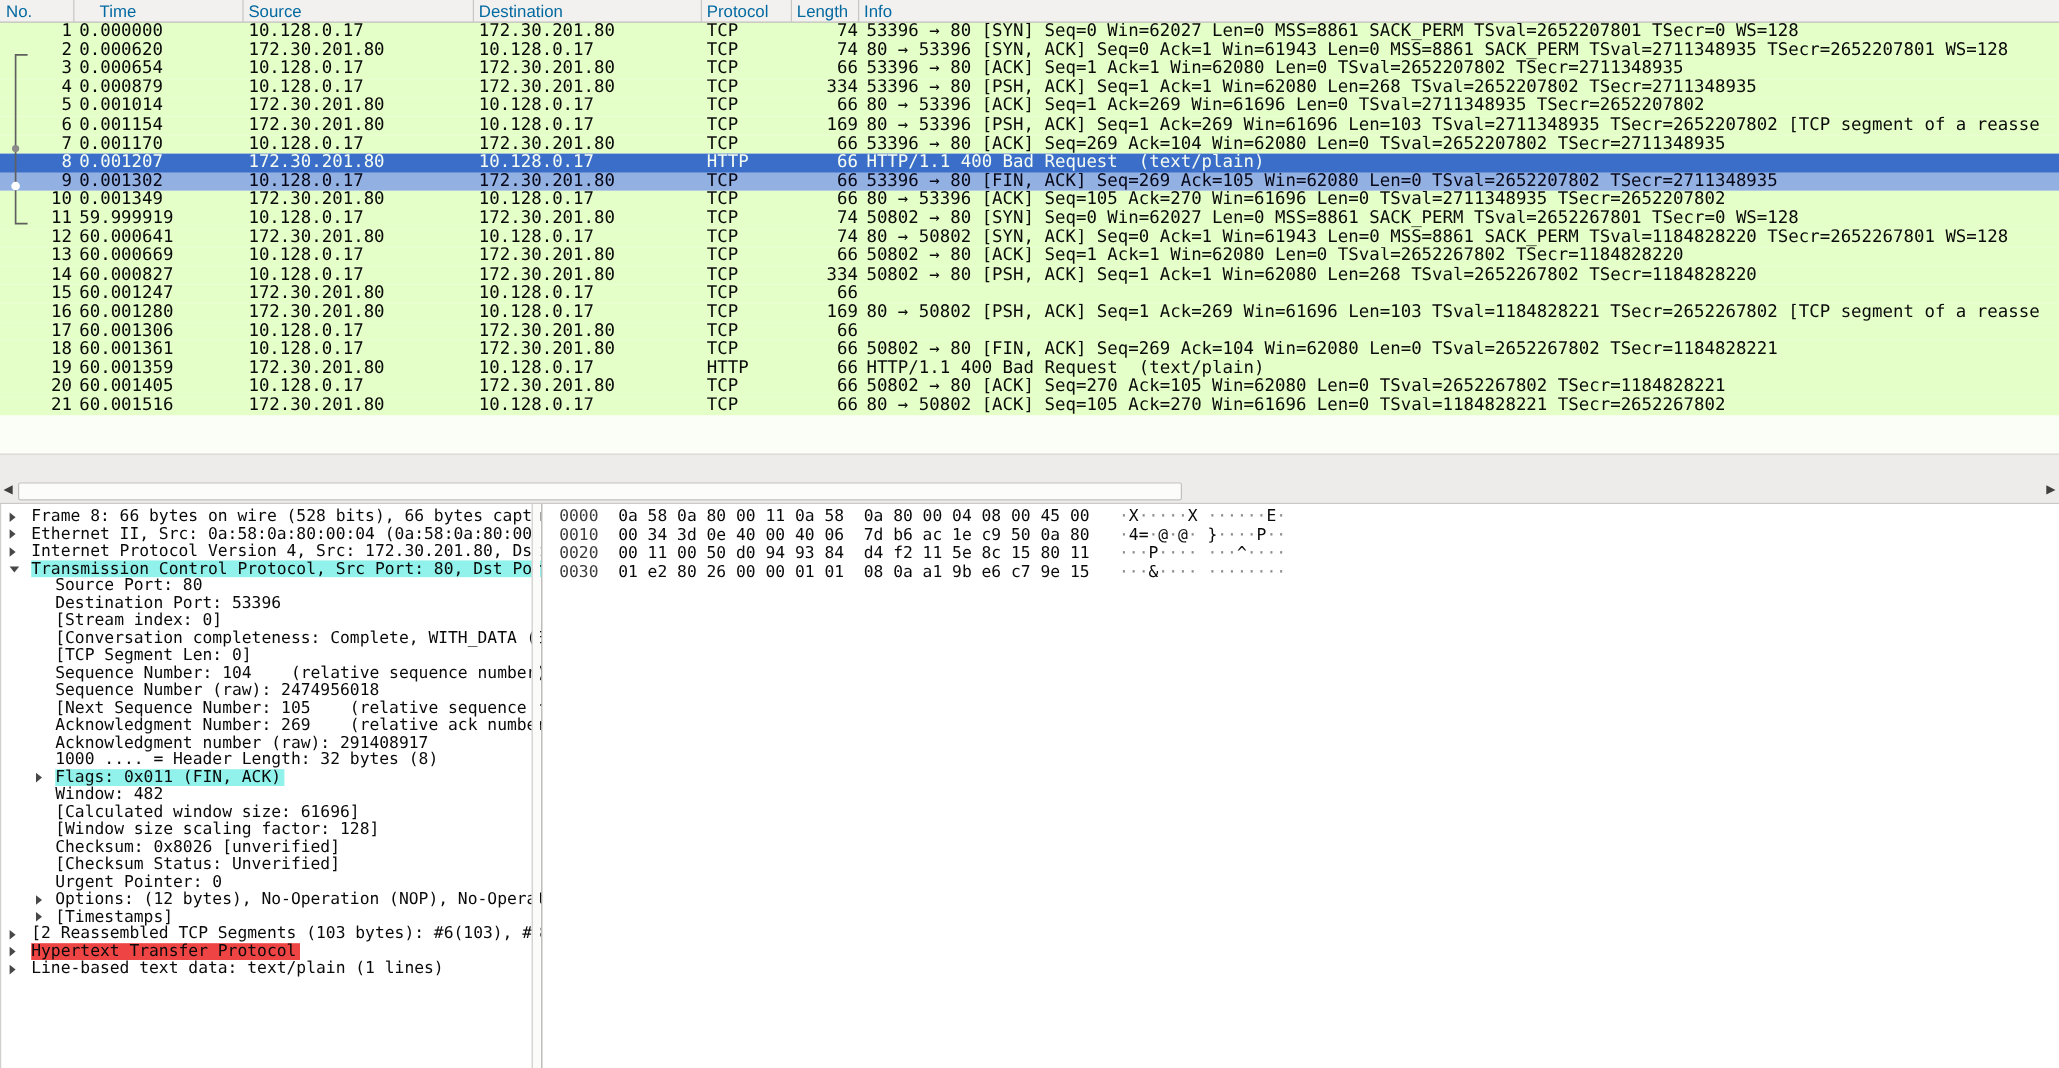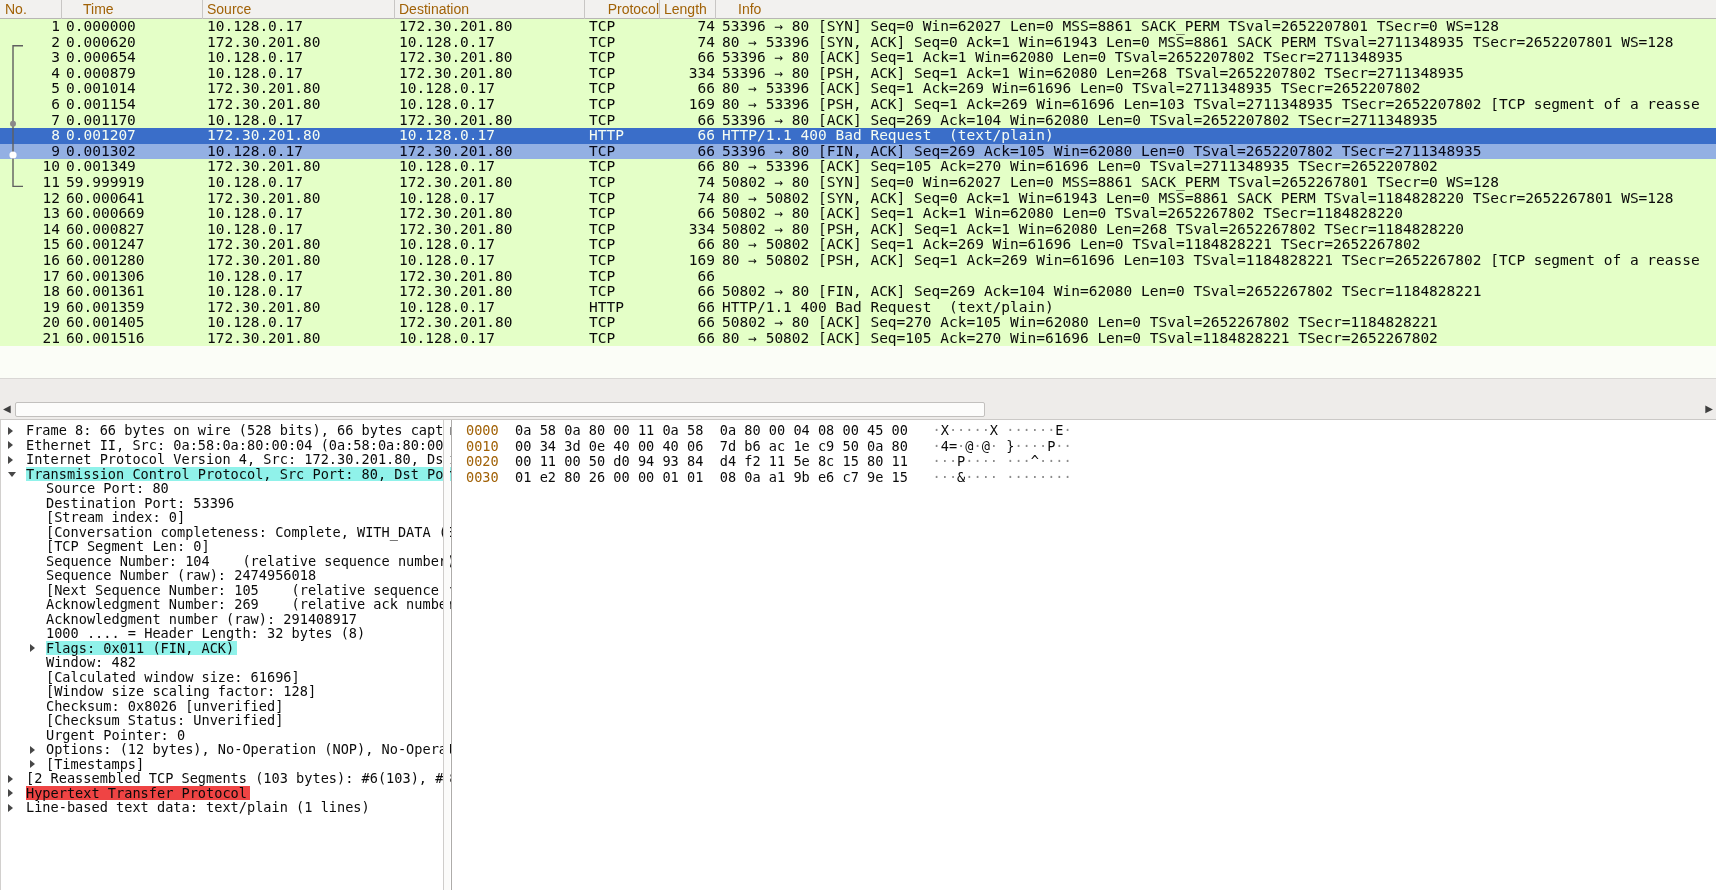--- a/index.html
+++ b/index.html
@@ -4,26 +4,26 @@
 <style>
   * { margin:0; padding:0; box-sizing:border-box; }
   html,body { width:1716px; height:890px; overflow:hidden; background:#f5f4f2;
               font-family:"DejaVu Sans Mono","Liberation Mono",monospace; }
   .app { position:absolute; left:0; top:0; width:1716px; height:890px; }
 
   
   .plist { position:absolute; left:0; top:0; width:1716px; height:378px; background:#fbfdf7; overflow:hidden; }
   .plist-header { position:absolute; left:0; top:0; width:1716px; height:19px; background:#f2f1ef;
                   border-bottom:1px solid #b8b6b4; font-family:"Liberation Sans","DejaVu Sans",sans-serif;
-                  font-size:14px; color:#a16207; display:flex; }
+                  font-size:14px; color:#0369a1; display:flex; }
   .hc { height:19px; line-height:18px; border-right:1px solid #c8c6c4; white-space:pre; overflow:hidden; }
   .hc-no{width:62px; padding-left:5px;} .hc-time{width:141px; padding-left:21px;}
   .hc-source{width:192px; padding-left:4px;} .hc-destination{width:190px; padding-left:4px;}
-  .hc-protocol{width:75px; padding-left:4px;text-align:right;} .hc-length{width:56px; padding-left:4px;}
-  .hc-info{flex:1; padding-left:4px; border-right:none;margin-left:18px;}
+  .hc-protocol{width:75px; padding-left:4px;} .hc-length{width:56px; padding-left:4px;}
+  .hc-info{flex:1; padding-left:4px; border-right:none;}
 
   .prows { position:absolute; left:0; top:19px; width:1716px; }
   .prow { display:flex; height:15.6px; line-height:15.6px; font-size:14.5px; color:#0a0a0a;
           background:#e4ffc7; white-space:pre; }
   .prow.selected { background:#3a6ec9; color:#f6fdf2; }
   .prow.related  { background:#93b0e3; color:#060818; }
   .pc { overflow:hidden; white-space:pre; }
   .pc-no{width:62px; text-align:right; padding-right:2px;} .pc-time{width:141px; padding-left:4px;}
   .pc-source{width:192px; padding-left:4px;} .pc-destination{width:190px; padding-left:4px;}
   .pc-protocol{width:75px; padding-left:4px;} .pc-length{width:56px; text-align:right; padding-right:1px;}
@@ -52,21 +52,21 @@
   .hl-cyan { background:#90f2ea; padding-right:3px; }
   .hl-blue { background:#ef4444; padding-right:3px; }
   .exp { position:absolute; top:3.5px; width:0; height:0; }
   .lv0 .exp{ left:7px; } .lv1 .exp{ left:29px; }
   .exp-right { border-left:5px solid #474747; border-top:4px solid transparent; border-bottom:4px solid transparent; }
   .exp-down  { border-top:5px solid #474747; border-left:4px solid transparent; border-right:4px solid transparent; top:5px; }
 
   .hexpane { position:absolute; left:458px; top:0; width:1258px; height:470px; background:#ffffff;
              font-size:13.6px; padding:3px 0 0 8px; }
   .hline { height:15.5px; line-height:15.5px; white-space:pre; color:#0a0a0a; }
-  .hoff { color:#a16207; }
+  .hoff { color:#404040; }
   .dim { color:#8c8c8c; }
 </style>
 </head>
 <body>
 
 <div class="app">
 
   <div class="plist">
     <div class="plist-header">
         <span class="hc hc-no">No.</span>
@@ -85,21 +85,21 @@
         <div class="prow "><span class="pc pc-no">5</span><span class="pc pc-time">0.001014</span><span class="pc pc-source">172.30.201.80</span><span class="pc pc-destination">10.128.0.17</span><span class="pc pc-protocol">TCP</span><span class="pc pc-length">66</span><span class="pc pc-info">80 → 53396 [ACK] Seq=1 Ack=269 Win=61696 Len=0 TSval=2711348935 TSecr=2652207802</span></div>
         <div class="prow "><span class="pc pc-no">6</span><span class="pc pc-time">0.001154</span><span class="pc pc-source">172.30.201.80</span><span class="pc pc-destination">10.128.0.17</span><span class="pc pc-protocol">TCP</span><span class="pc pc-length">169</span><span class="pc pc-info">80 → 53396 [PSH, ACK] Seq=1 Ack=269 Win=61696 Len=103 TSval=2711348935 TSecr=2652207802 [TCP segment of a reasse</span></div>
         <div class="prow "><span class="pc pc-no">7</span><span class="pc pc-time">0.001170</span><span class="pc pc-source">10.128.0.17</span><span class="pc pc-destination">172.30.201.80</span><span class="pc pc-protocol">TCP</span><span class="pc pc-length">66</span><span class="pc pc-info">53396 → 80 [ACK] Seq=269 Ack=104 Win=62080 Len=0 TSval=2652207802 TSecr=2711348935</span></div>
         <div class="prow selected"><span class="pc pc-no">8</span><span class="pc pc-time">0.001207</span><span class="pc pc-source">172.30.201.80</span><span class="pc pc-destination">10.128.0.17</span><span class="pc pc-protocol">HTTP</span><span class="pc pc-length">66</span><span class="pc pc-info">HTTP/1.1 400 Bad Request  (text/plain)</span></div>
         <div class="prow related"><span class="pc pc-no">9</span><span class="pc pc-time">0.001302</span><span class="pc pc-source">10.128.0.17</span><span class="pc pc-destination">172.30.201.80</span><span class="pc pc-protocol">TCP</span><span class="pc pc-length">66</span><span class="pc pc-info">53396 → 80 [FIN, ACK] Seq=269 Ack=105 Win=62080 Len=0 TSval=2652207802 TSecr=2711348935</span></div>
         <div class="prow "><span class="pc pc-no">10</span><span class="pc pc-time">0.001349</span><span class="pc pc-source">172.30.201.80</span><span class="pc pc-destination">10.128.0.17</span><span class="pc pc-protocol">TCP</span><span class="pc pc-length">66</span><span class="pc pc-info">80 → 53396 [ACK] Seq=105 Ack=270 Win=61696 Len=0 TSval=2711348935 TSecr=2652207802</span></div>
         <div class="prow "><span class="pc pc-no">11</span><span class="pc pc-time">59.999919</span><span class="pc pc-source">10.128.0.17</span><span class="pc pc-destination">172.30.201.80</span><span class="pc pc-protocol">TCP</span><span class="pc pc-length">74</span><span class="pc pc-info">50802 → 80 [SYN] Seq=0 Win=62027 Len=0 MSS=8861 SACK_PERM TSval=2652267801 TSecr=0 WS=128</span></div>
         <div class="prow "><span class="pc pc-no">12</span><span class="pc pc-time">60.000641</span><span class="pc pc-source">172.30.201.80</span><span class="pc pc-destination">10.128.0.17</span><span class="pc pc-protocol">TCP</span><span class="pc pc-length">74</span><span class="pc pc-info">80 → 50802 [SYN, ACK] Seq=0 Ack=1 Win=61943 Len=0 MSS=8861 SACK_PERM TSval=1184828220 TSecr=2652267801 WS=128</span></div>
         <div class="prow "><span class="pc pc-no">13</span><span class="pc pc-time">60.000669</span><span class="pc pc-source">10.128.0.17</span><span class="pc pc-destination">172.30.201.80</span><span class="pc pc-protocol">TCP</span><span class="pc pc-length">66</span><span class="pc pc-info">50802 → 80 [ACK] Seq=1 Ack=1 Win=62080 Len=0 TSval=2652267802 TSecr=1184828220</span></div>
         <div class="prow "><span class="pc pc-no">14</span><span class="pc pc-time">60.000827</span><span class="pc pc-source">10.128.0.17</span><span class="pc pc-destination">172.30.201.80</span><span class="pc pc-protocol">TCP</span><span class="pc pc-length">334</span><span class="pc pc-info">50802 → 80 [PSH, ACK] Seq=1 Ack=1 Win=62080 Len=268 TSval=2652267802 TSecr=1184828220</span></div>
-        <div class="prow "><span class="pc pc-no">15</span><span class="pc pc-time">60.001247</span><span class="pc pc-source">172.30.201.80</span><span class="pc pc-destination">10.128.0.17</span><span class="pc pc-protocol">TCP</span><span class="pc pc-length">66</span><span class="pc pc-info">80 → 50802 [ACK] Seq=1 Ack=269 Win=61696 Len=0 TSval=1184828221 TSecr=2652267802</span></div>
+        <div class="prow "><span class="pc pc-no">15</span><span class="pc pc-time">60.001247</span><span class="pc pc-source">172.30.201.80</span><span class="pc pc-destination">10.128.0.17</span><span class="pc pc-protocol">TCP</span><span class="pc pc-length">66</span></div>
         <div class="prow "><span class="pc pc-no">16</span><span class="pc pc-time">60.001280</span><span class="pc pc-source">172.30.201.80</span><span class="pc pc-destination">10.128.0.17</span><span class="pc pc-protocol">TCP</span><span class="pc pc-length">169</span><span class="pc pc-info">80 → 50802 [PSH, ACK] Seq=1 Ack=269 Win=61696 Len=103 TSval=1184828221 TSecr=2652267802 [TCP segment of a reasse</span></div>
         <div class="prow "><span class="pc pc-no">17</span><span class="pc pc-time">60.001306</span><span class="pc pc-source">10.128.0.17</span><span class="pc pc-destination">172.30.201.80</span><span class="pc pc-protocol">TCP</span><span class="pc pc-length">66</span></div>
         <div class="prow "><span class="pc pc-no">18</span><span class="pc pc-time">60.001361</span><span class="pc pc-source">10.128.0.17</span><span class="pc pc-destination">172.30.201.80</span><span class="pc pc-protocol">TCP</span><span class="pc pc-length">66</span><span class="pc pc-info">50802 → 80 [FIN, ACK] Seq=269 Ack=104 Win=62080 Len=0 TSval=2652267802 TSecr=1184828221</span></div>
         <div class="prow "><span class="pc pc-no">19</span><span class="pc pc-time">60.001359</span><span class="pc pc-source">172.30.201.80</span><span class="pc pc-destination">10.128.0.17</span><span class="pc pc-protocol">HTTP</span><span class="pc pc-length">66</span><span class="pc pc-info">HTTP/1.1 400 Bad Request  (text/plain)</span></div>
         <div class="prow "><span class="pc pc-no">20</span><span class="pc pc-time">60.001405</span><span class="pc pc-source">10.128.0.17</span><span class="pc pc-destination">172.30.201.80</span><span class="pc pc-protocol">TCP</span><span class="pc pc-length">66</span><span class="pc pc-info">50802 → 80 [ACK] Seq=270 Ack=105 Win=62080 Len=0 TSval=2652267802 TSecr=1184828221</span></div>
         <div class="prow "><span class="pc pc-no">21</span><span class="pc pc-time">60.001516</span><span class="pc pc-source">172.30.201.80</span><span class="pc pc-destination">10.128.0.17</span><span class="pc pc-protocol">TCP</span><span class="pc pc-length">66</span><span class="pc pc-info">80 → 50802 [ACK] Seq=105 Ack=270 Win=61696 Len=0 TSval=1184828221 TSecr=2652267802</span></div>
       </div>
     <svg class="gutter-svg" width="30" height="360">
       <path d="M23 26.8 H13 V167.4 H23" stroke="#5f5f5f" stroke-width="1.4" fill="none"></path>
       <circle cx="13" cy="104.8" r="3" fill="#8a8a8a"></circle>

